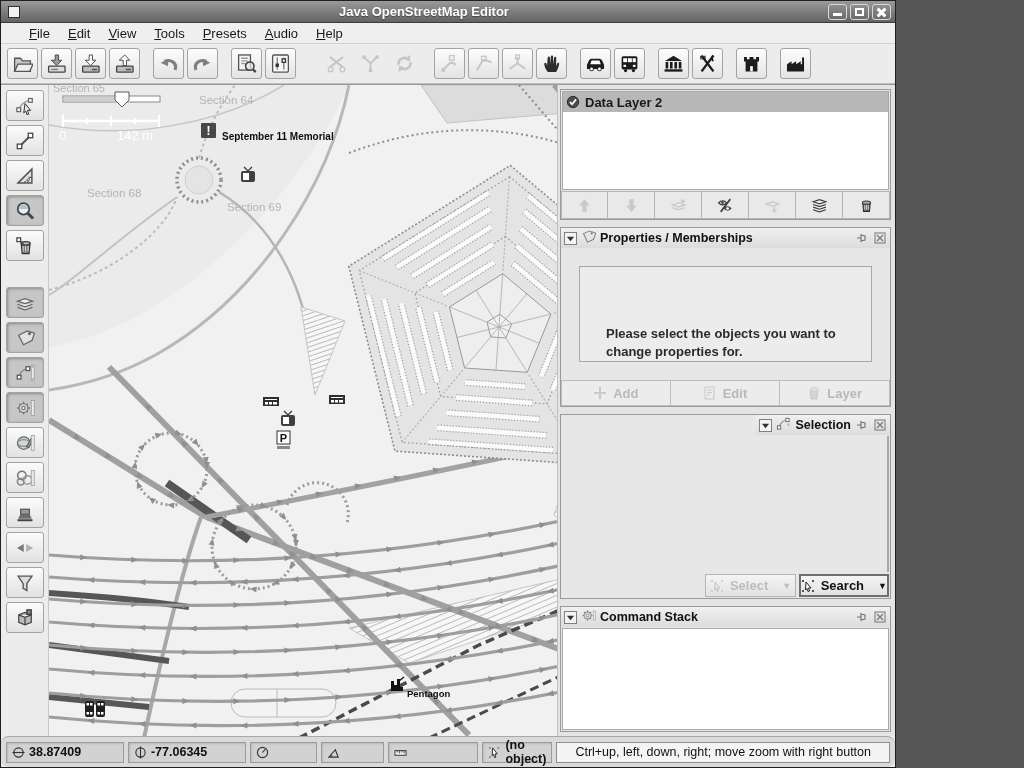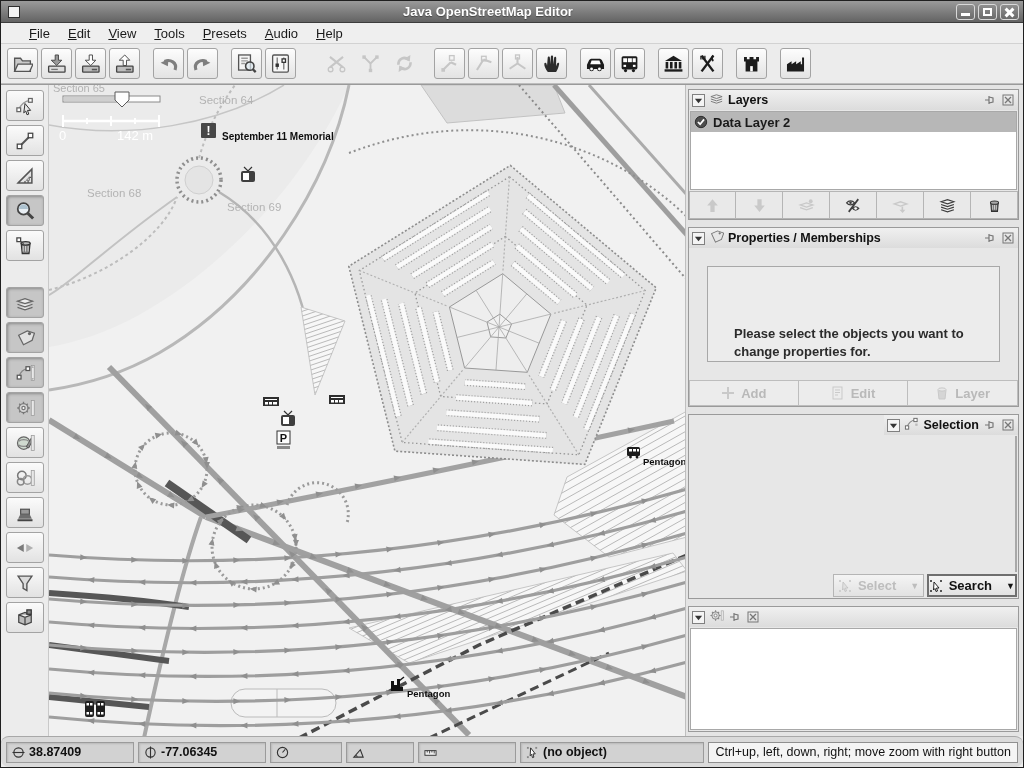--- a/index.html
+++ b/index.html
@@ -1,18 +1,18 @@
 <!DOCTYPE html>
 <html><head>
 <meta charset="utf-8">
 <style>
   * { box-sizing: border-box; margin:0; padding:0; }
   html,body { width:1024px; height:768px; overflow:hidden; background:#555; }
   body { font-family:"Liberation Sans","DejaVu Sans",sans-serif; font-size:12px; color:#1a1a1a; }
-  .window { width:1024px; height:768px; border:1px solid #1f1f1f; background:#ececec;
+  .window { width:896px; height:768px; border:1px solid #1f1f1f; background:#ececec;
             display:flex; flex-direction:column; }
   
   .titlebar { height:22px; background:linear-gradient(#9a9a9a,#636363);
               display:flex; align-items:center; padding:0 4px; flex:0 0 auto;
               border-bottom:1px solid #3c3c3c; }
   .win-icon { width:12px; height:12px; background:#f2f2f2; border:1px solid #2e2e2e; margin-left:3px; }
   .title-text { flex:1; text-align:center; color:#fff; font-weight:bold; font-size:13px;
                 text-shadow:0 1px 1px rgba(0,0,0,.4); }
   .win-btns { display:flex; gap:3px; }
   .win-btn { width:19px; height:16px; border:1px solid #d9d9d9; border-radius:3px;
@@ -92,21 +92,21 @@
   .cmd-panel { flex:1; }
   
   .statusbar { height:31px; background:#dadada; border-top:1px solid #a8a8a8; display:flex; align-items:center;
                gap:4px; padding:0 5px; flex:0 0 auto;border-radius:8px; }
   .status-box { height:21px; border:1px solid #9b9b9b; background:#d2d2d2; box-shadow:inset 1px 1px 2px rgba(0,0,0,.12);
                 display:flex; align-items:center; gap:4px; padding:0 5px; font-size:12.5px; font-weight:bold; color:#111; }
   .status-box svg { width:13px; height:13px; color:#333; flex:0 0 auto; }
   .w-lat{width:128px;} .w-lon{width:128px;} .w-head{width:72px;} .w-ang{width:68px;} .w-dist{width:98px;}
   .w-obj{flex:1;} 
   .status-help { height:21px; border:1px solid #8f8f8f; background:#f4f4f4; display:flex; align-items:center;
-                 padding:0 6px; font-size:12.5px; color:#111; white-space:nowrap; }
+                 padding:0 18px; font-size:12.5px; color:#111; white-space:nowrap; }
 </style>
 </head>
 <body>
 
 <div class="window">
 
   <div class="titlebar">
     <div class="win-icon"></div>
     <div class="title-text">Java OpenStreetMap Editor</div>
     <div class="win-btns">
@@ -926,42 +926,20 @@
           <line x1="110" y1="30" x2="110" y2="42" stroke-width="2"></line>
           <text x="10" y="55" font-size="13" fill="#ffffff" stroke="none">0</text>
           <text x="68" y="55" font-size="13" fill="#ffffff" stroke="none">142 m</text>
         </g>
       </svg>
     </div>
 
     <div class="right-col">
 
       <div class="panel layers-panel">
-        <div class="panel-header">
-          <div class="collapse-btn">
-              <svg viewBox="0 0 10 10">
-                <path d="M1 3 L5 8 L9 3 z" fill="#333"></path>
-              </svg>
-            </div>
-          <span class="hdr-icon"><svg viewBox="0 0 16 16">
-                <path d="M2 11 L8 13 L14 11 M2 8.5 L8 10.5 L14 8.5 M2 6 L8 8 L14 6 L8 4 z" fill="#e6e6e6" stroke="#777" stroke-width="1"></path>
-              </svg></span>
-          <span class="panel-title">Layers</span>
-          <span class="hdr-btn">
-              <svg viewBox="0 0 12 12">
-                <path d="M1 6 h4 M5 2 v8 M5 3 l4 1 v4 l-4 1" fill="none" stroke="#777" stroke-width="1.2"></path>
-              </svg>
-            </span>
-          <span class="hdr-btn">
-              <svg viewBox="0 0 12 12">
-                <rect x="1" y="1" width="10" height="10" fill="none" stroke="#777"></rect>
-                <path d="M3 3 L9 9 M9 3 L3 9" stroke="#777" stroke-width="1.3"></path>
-              </svg>
-            </span>
-        </div>
         <div class="panel-body-white">
           <div class="layer-row">
             <svg viewBox="0 0 16 16">
                 <circle cx="8" cy="8" r="6.5" fill="#4d4d4d" stroke="#222"></circle>
                 <path d="M4.5 8 L7 10.5 L11.5 5" fill="none" stroke="#fff" stroke-width="2"></path>
               </svg>
             <span>Data Layer 2</span>
           </div>
         </div>
         <div class="layer-actions" id="layer-actions">
@@ -1121,20 +1099,21 @@
               <svg viewBox="0 0 10 10">
                 <path d="M1 3 L5 8 L9 3 z" fill="#333"></path>
               </svg>
             </div>
           <span class="hdr-icon"><svg viewBox="0 0 16 16">
                 <circle cx="7" cy="8" r="4" fill="#d8d8d8" stroke="#888"></circle>
                 <circle cx="7" cy="8" r="1.5" fill="#fff" stroke="#888"></circle>
                 <path d="M7 2.5 v2 M7 11.5 v2 M1.5 8 h2 M10.5 8 h2 M3.2 4.2 l1.4 1.4 M9.4 10.4 l1.4 1.4 M10.8 4.2 L9.4 5.6" stroke="#888" stroke-width="1.2"></path>
                 <rect x="13" y="3" width="2.5" height="10" fill="#e4e4e4" stroke="#aaa" stroke-width="0.7"></rect>
               </svg></span>
+          <span class="panel-title">Command Stack</span>
           <span class="hdr-btn">
               <svg viewBox="0 0 12 12">
                 <path d="M1 6 h4 M5 2 v8 M5 3 l4 1 v4 l-4 1" fill="none" stroke="#777" stroke-width="1.2"></path>
               </svg>
             </span>
           <span class="hdr-btn">
               <svg viewBox="0 0 12 12">
                 <rect x="1" y="1" width="10" height="10" fill="none" stroke="#777"></rect>
                 <path d="M3 3 L9 9 M9 3 L3 9" stroke="#777" stroke-width="1.3"></path>
               </svg>

